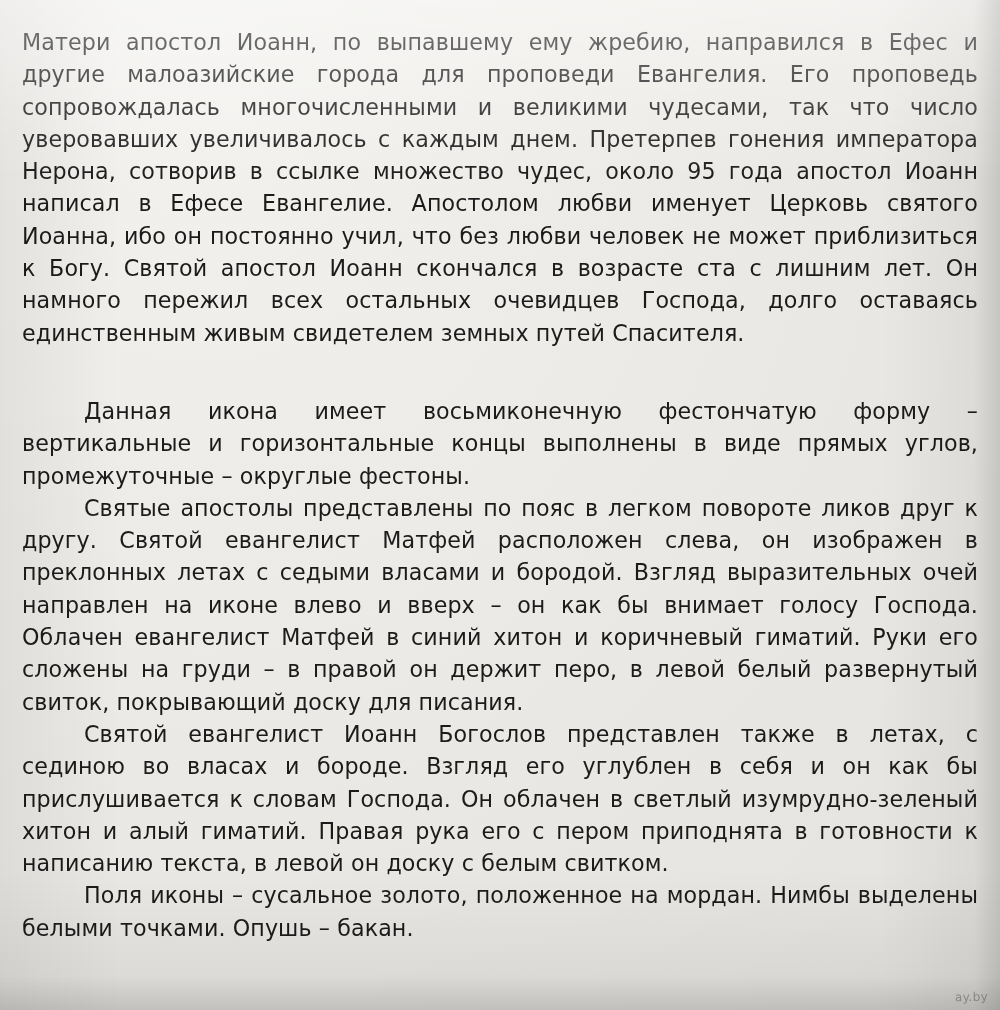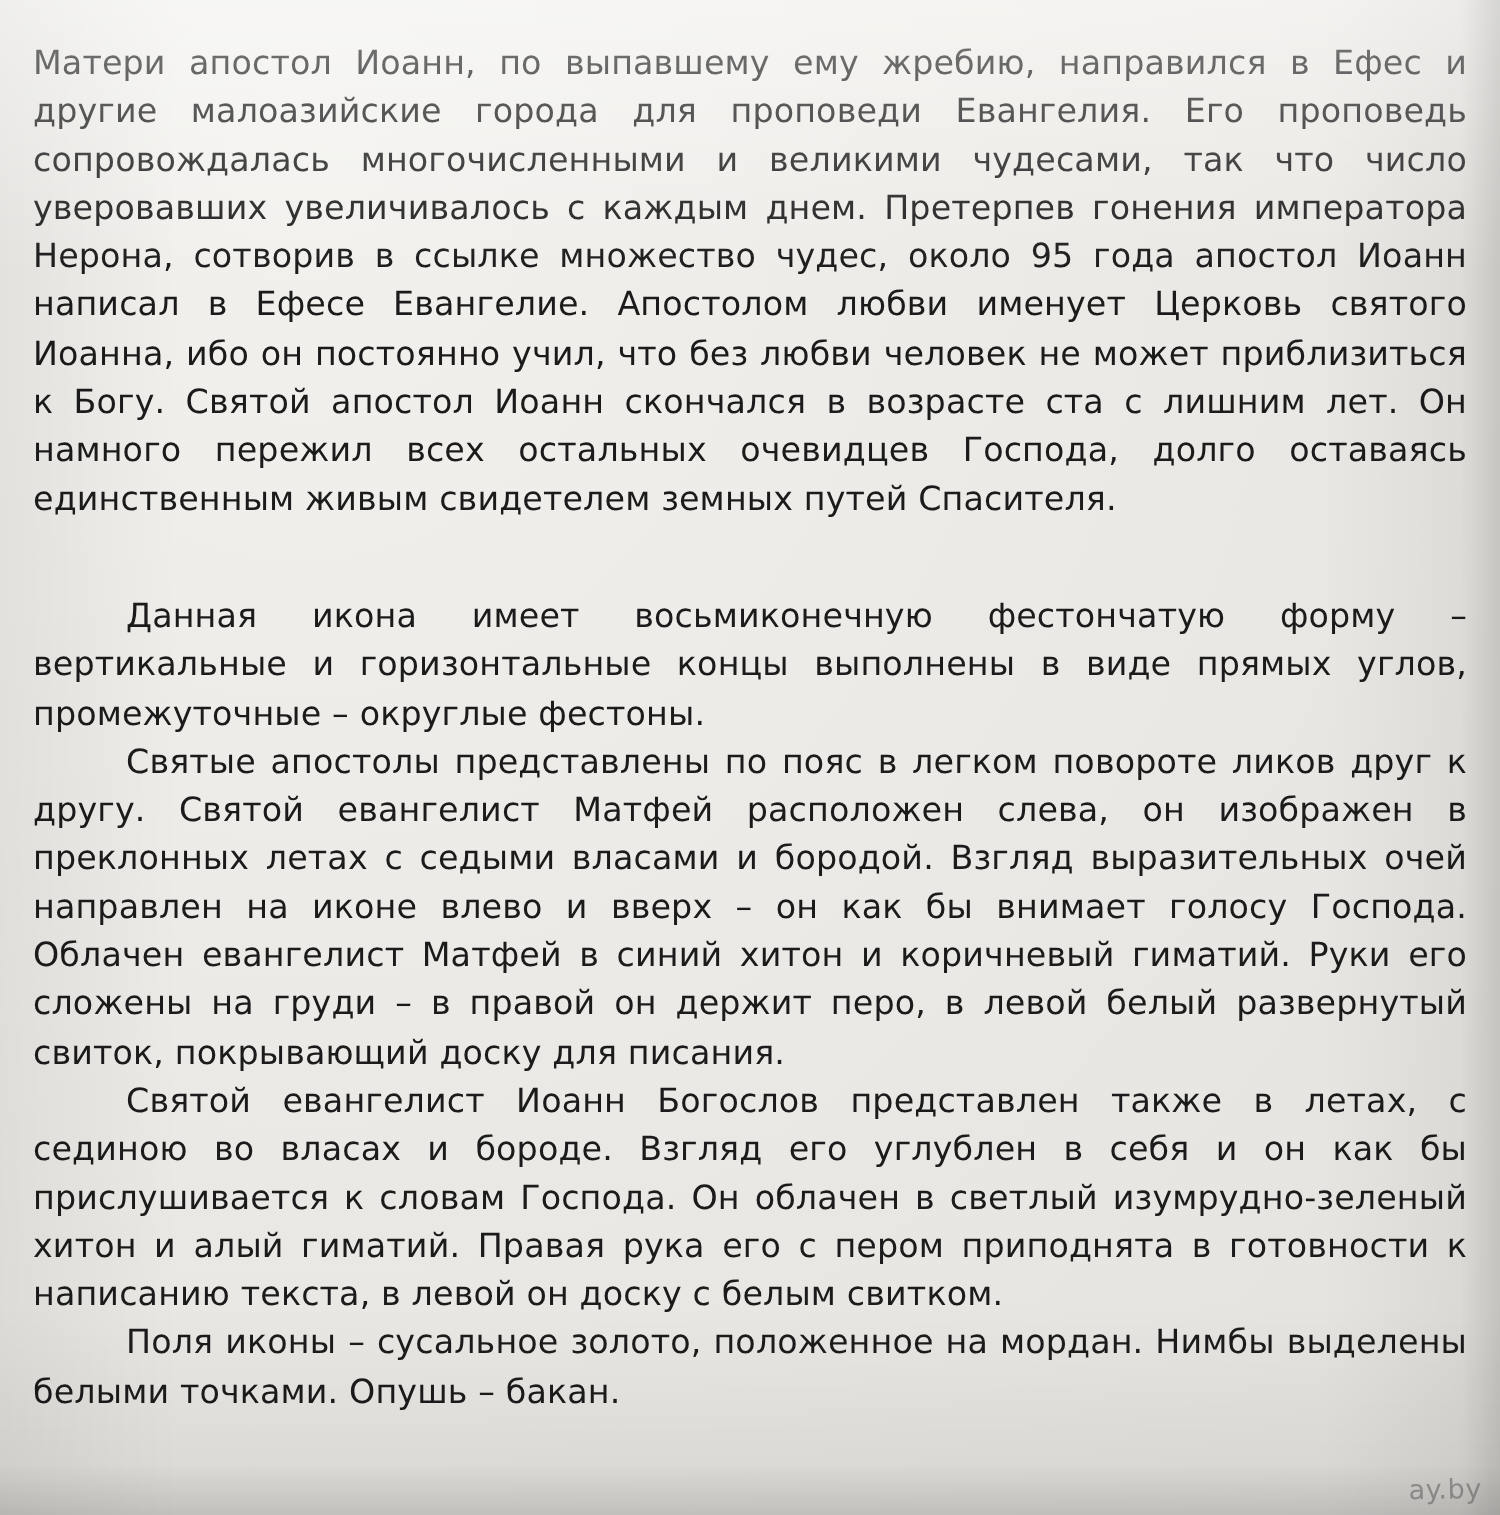--- a/index.html
+++ b/index.html
@@ -57,21 +57,21 @@
   .gap-large {
     height: 46px;
   }
   
   .watermark {
     position: absolute;
     right: 12px;
     bottom: 6px;
     z-index: 4;
     color: rgba(90, 90, 90, 0.55);
-    font-size: 18px;
+    font-size: 12px;
     font-family: "DejaVu Sans", sans-serif;
     letter-spacing: 0.4px;
     transform: rotate(-1deg);
   }
   .edge-shadow-right {
     position: absolute;
     top: 0; right: 0;
     width: 26px; height: 1010px;
     background: linear-gradient(90deg, rgba(0,0,0,0) 0%, rgba(0,0,0,0.09) 100%);
     z-index: 3;

